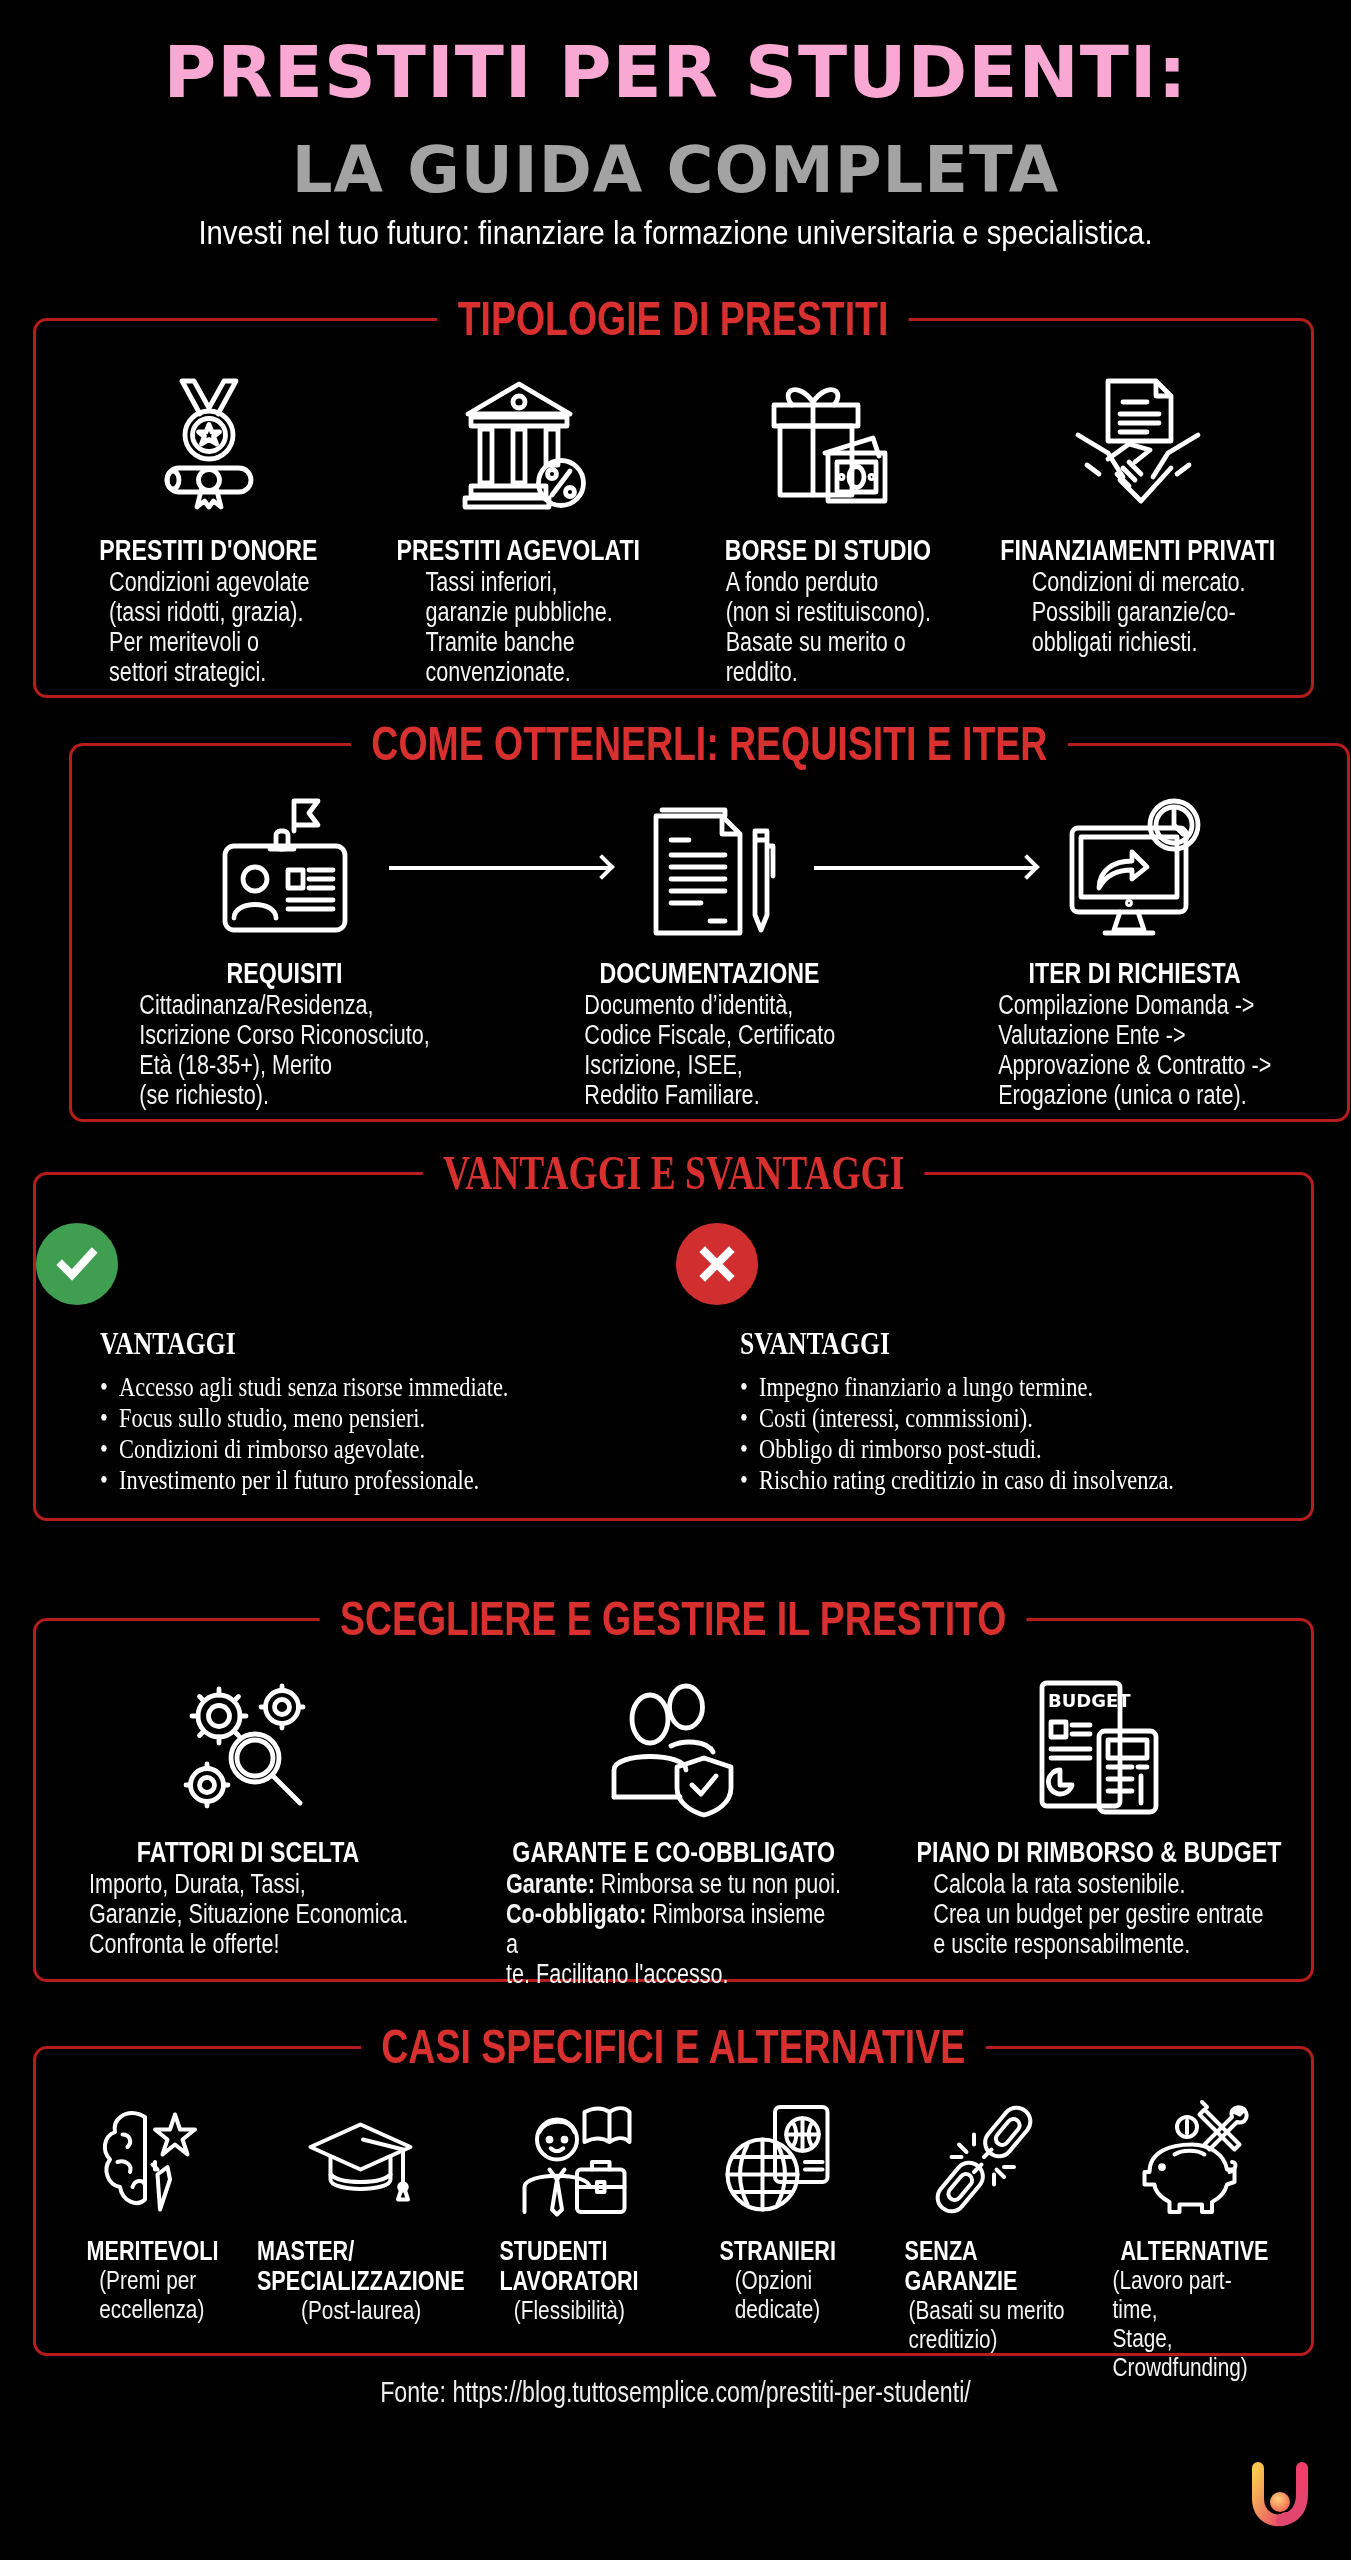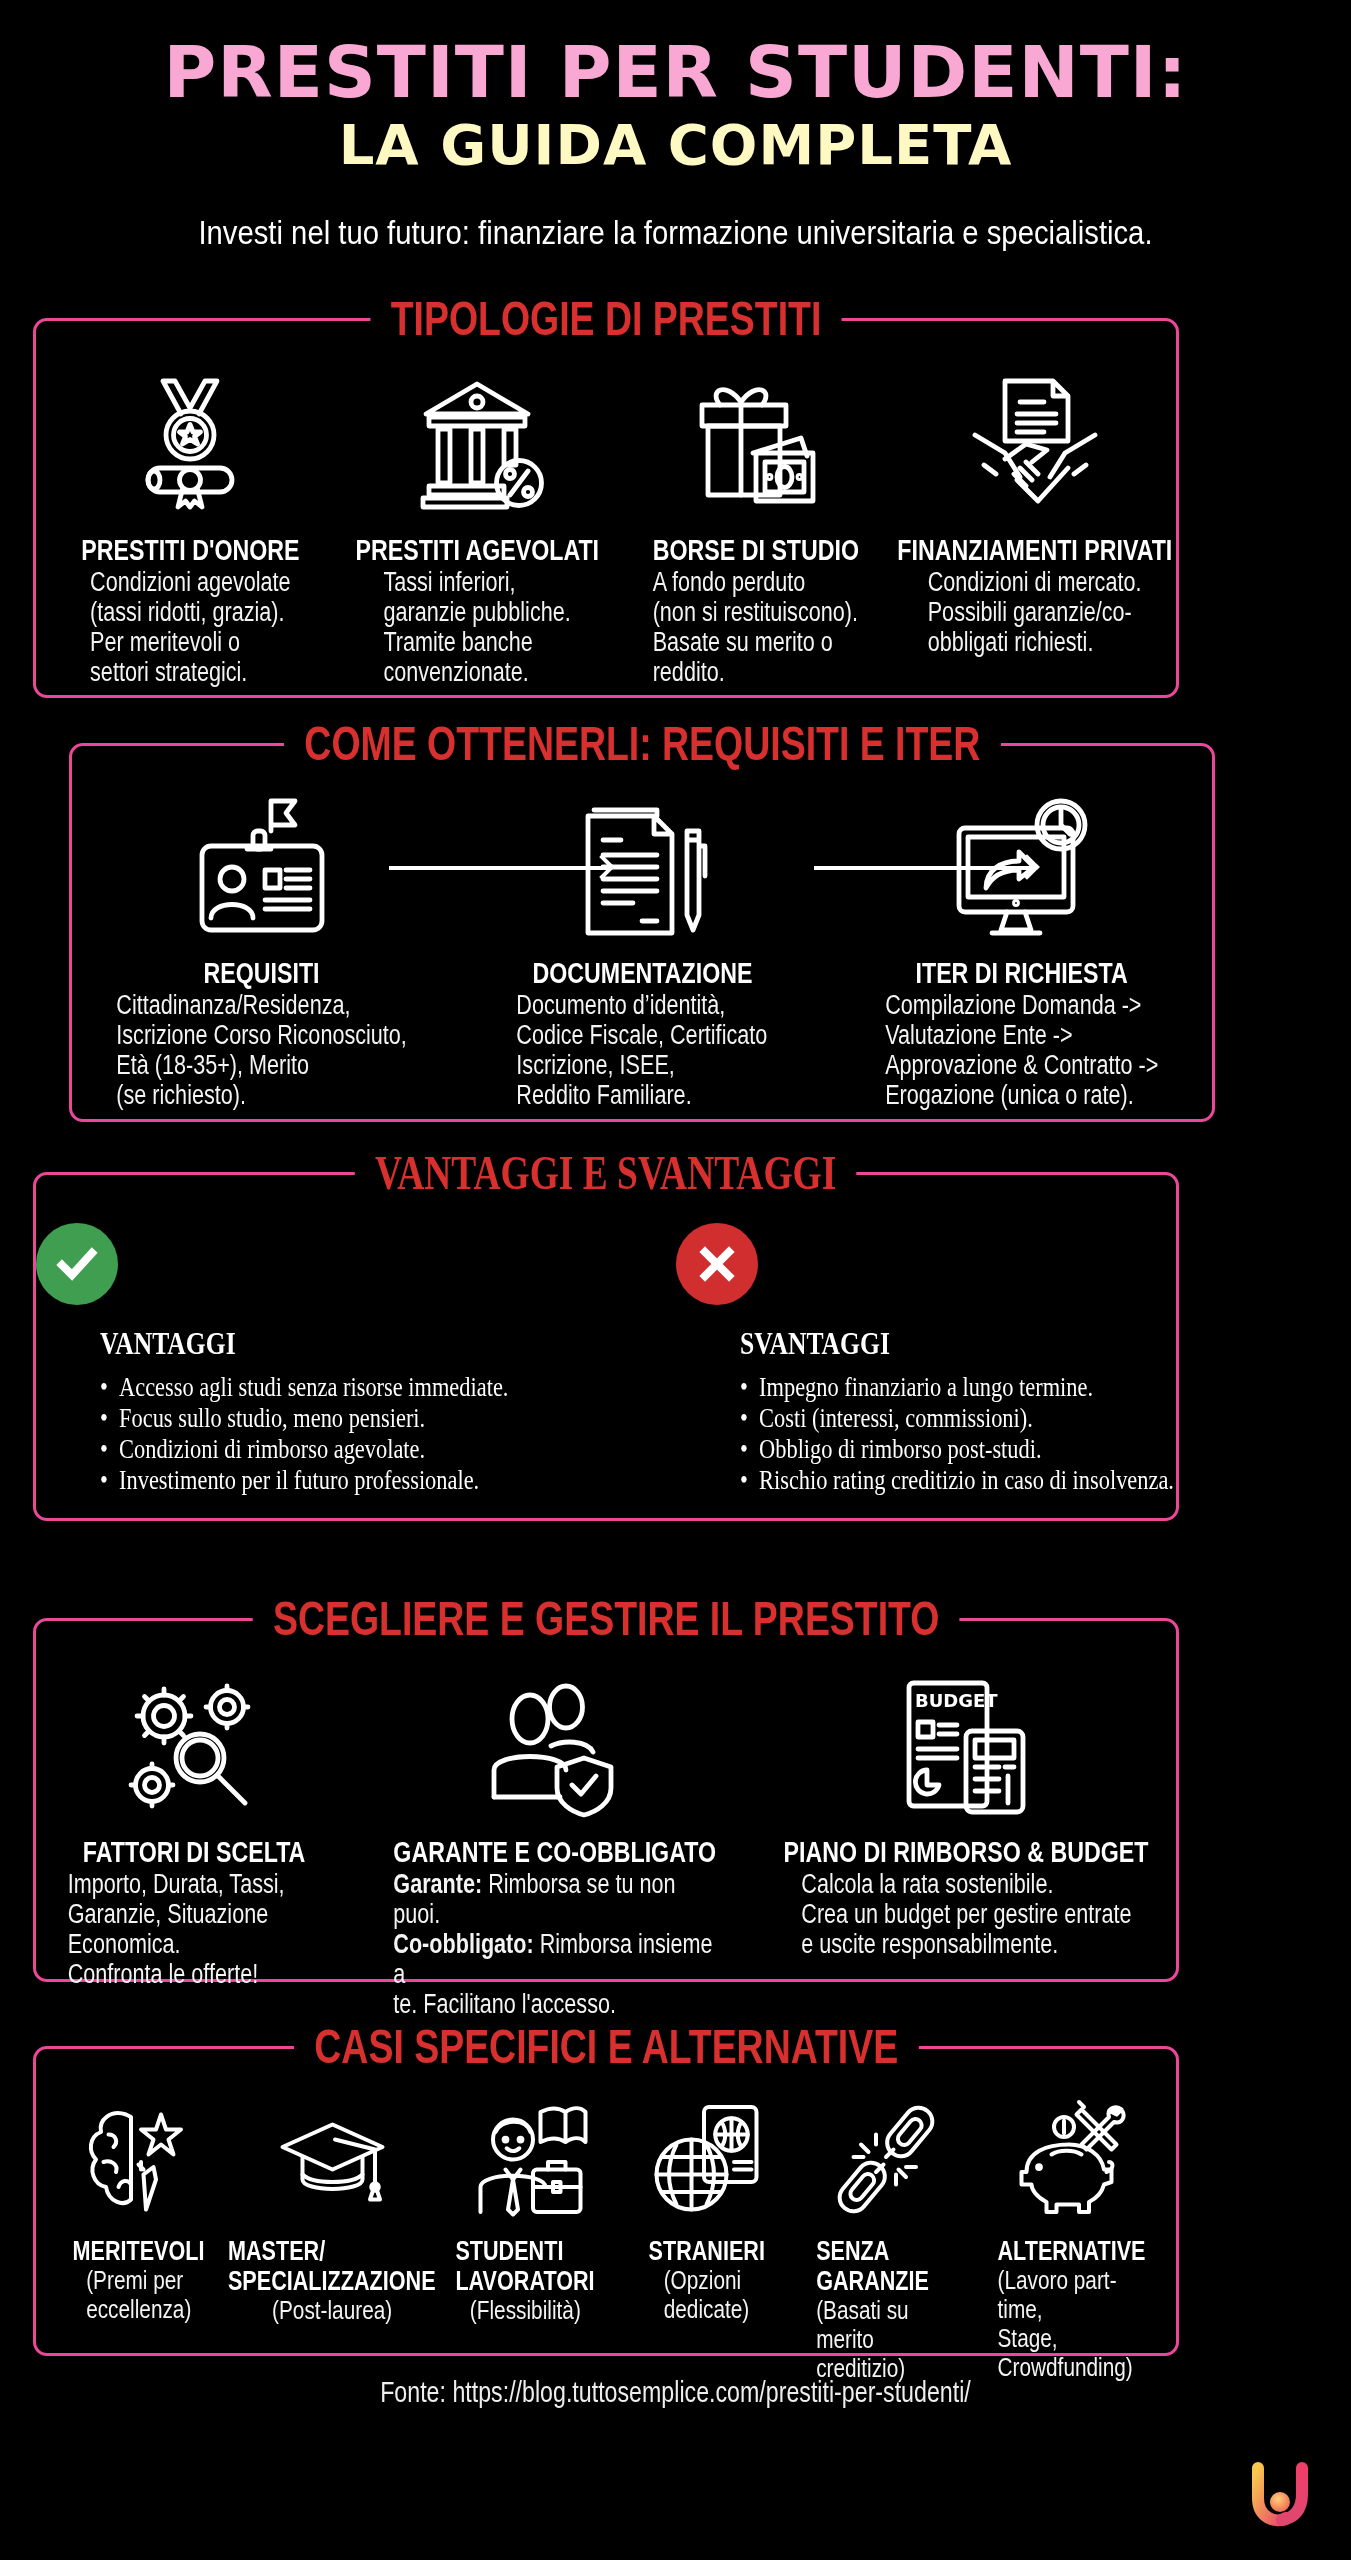--- a/index.html
+++ b/index.html
@@ -4,30 +4,30 @@
 <style>
   * { box-sizing: border-box; margin: 0; padding: 0; }
   html, body { width: 1351px; height: 2560px; background: #000; overflow: hidden; }
   body { position: relative; color: #fff; font-family: "Liberation Sans", sans-serif; }
 
   .title1, .title2 {
     position: absolute; left: 0; width: 1351px; text-align: center;
     font-family: "DejaVu Sans", sans-serif; font-weight: bold; letter-spacing: 1px;
   }
   .title1 { top: 30px; font-size: 72px; line-height: 84px; color: #f9a8d4; }
-  .title2 { top: 103px; font-size: 56px; line-height: 84px; color: #fef9c3; }
+  .title2 { top: 128px; font-size: 64px; line-height: 84px; color: #a3a3a3; }
   .subtitle {
     position: absolute; left: 0; top: 210px; width: 1351px; text-align: center;
     font-size: 34px; line-height: 44px; color: #ffffff;
     transform: scaleX(0.86); transform-origin: center;
   }
 
   .section {
-    position: absolute; left: 33px; width: 1146px;
-    border: 3px solid #ec4899; border-radius: 14px;
+    position: absolute; left: 33px; width: 1281px;
+    border: 3px solid #b91c1c; border-radius: 14px;
   }
   .section-heading {
     position: absolute; left: 0; right: 0; top: -30px; text-align: center;
     pointer-events: none;
   }
   .section-heading span {
     display: inline-block; background: #000; padding: 0 26px;
     color: #d7302e; font-weight: bold; font-size: 48px; line-height: 56px;
     transform: scaleX(0.78);
   }

